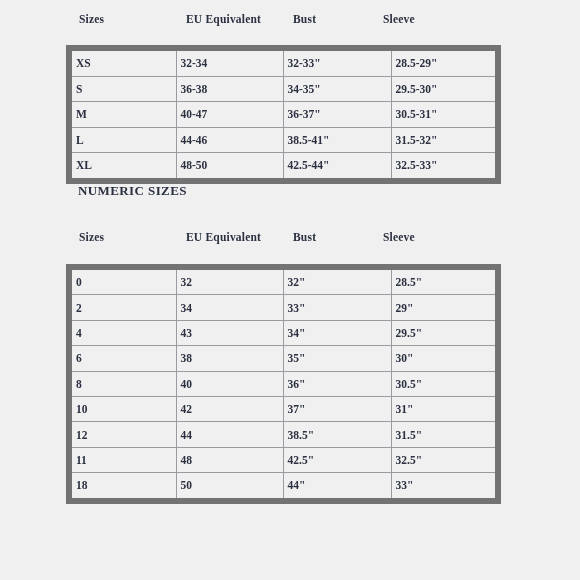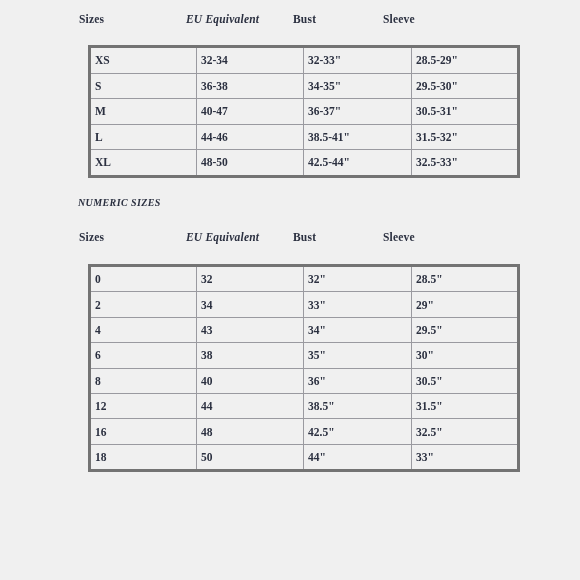--- a/index.html
+++ b/index.html
@@ -33,32 +33,32 @@
   .col-heads .ch {
     position: absolute;
     top: 0;
     font-size: 11.5px;
     font-weight: bold;
     letter-spacing: 0.2px;
     white-space: nowrap;
     color: #2b3040;
   }
   .ch-0 { left: 1px; }
-  .ch-1 { left: 108px; font-style: italic; }
+  .ch-1 { left: 108px; }
   .ch-2 { left: 215px; text-align: center; }
   .ch-3 { left: 305px; text-align: right; }
 
   
   .sz-table {
     position: absolute;
-    left: 88px;
+    left: 66px;
     width: 429px;
     border-collapse: collapse;
     table-layout: fixed;
-    border: 3px solid #737373;
+    border: 6px solid #737373;
     background: #fdba74;
   }
   .sz-table td {
     border: 1px solid #9a9aa0;
     padding: 0 0 0 4px;
     font-size: 11.5px;
     font-weight: bold;
     color: #2b3040;
     white-space: nowrap;
     overflow: hidden;
@@ -75,27 +75,26 @@
 
   #table-numeric { top: 264px; }
   #table-numeric td { height: 24.4px; }
 
   #heads-alpha { top: 13px; }
   #heads-numeric { top: 231px; }
 
   .section-label {
     position: absolute;
     left: 78px;
-    top: 197px;
-    font-size: 10px;
+    top: 183px;
+    font-size: 13px;
     font-weight: bold;
     letter-spacing: 0.4px;
     white-space: nowrap;
     color: #2b3040;
-    font-style: italic;
   }
 </style>
 </head>
 <body>
 
 <div class="page">
 
   <div class="col-heads" id="heads-alpha">
     <div class="ch ch-0">Sizes</div>
     <div class="ch ch-1">EU Equivalent</div>
@@ -185,27 +184,33 @@
           <td>35"</td>
           <td>30"</td>
         </tr>
         <tr>
           <td>8</td>
           <td>40</td>
           <td>36"</td>
           <td>30.5"</td>
         </tr>
         <tr>
+          <td>10</td>
+          <td>42</td>
+          <td>37"</td>
+          <td>31"</td>
+        </tr>
+        <tr>
           <td>12</td>
           <td>44</td>
           <td>38.5"</td>
           <td>31.5"</td>
         </tr>
         <tr>
-          <td>16</td>
+          <td>11</td>
           <td>48</td>
           <td>42.5"</td>
           <td>32.5"</td>
         </tr>
         <tr>
           <td>18</td>
           <td>50</td>
           <td>44"</td>
           <td>33"</td>
         </tr>

